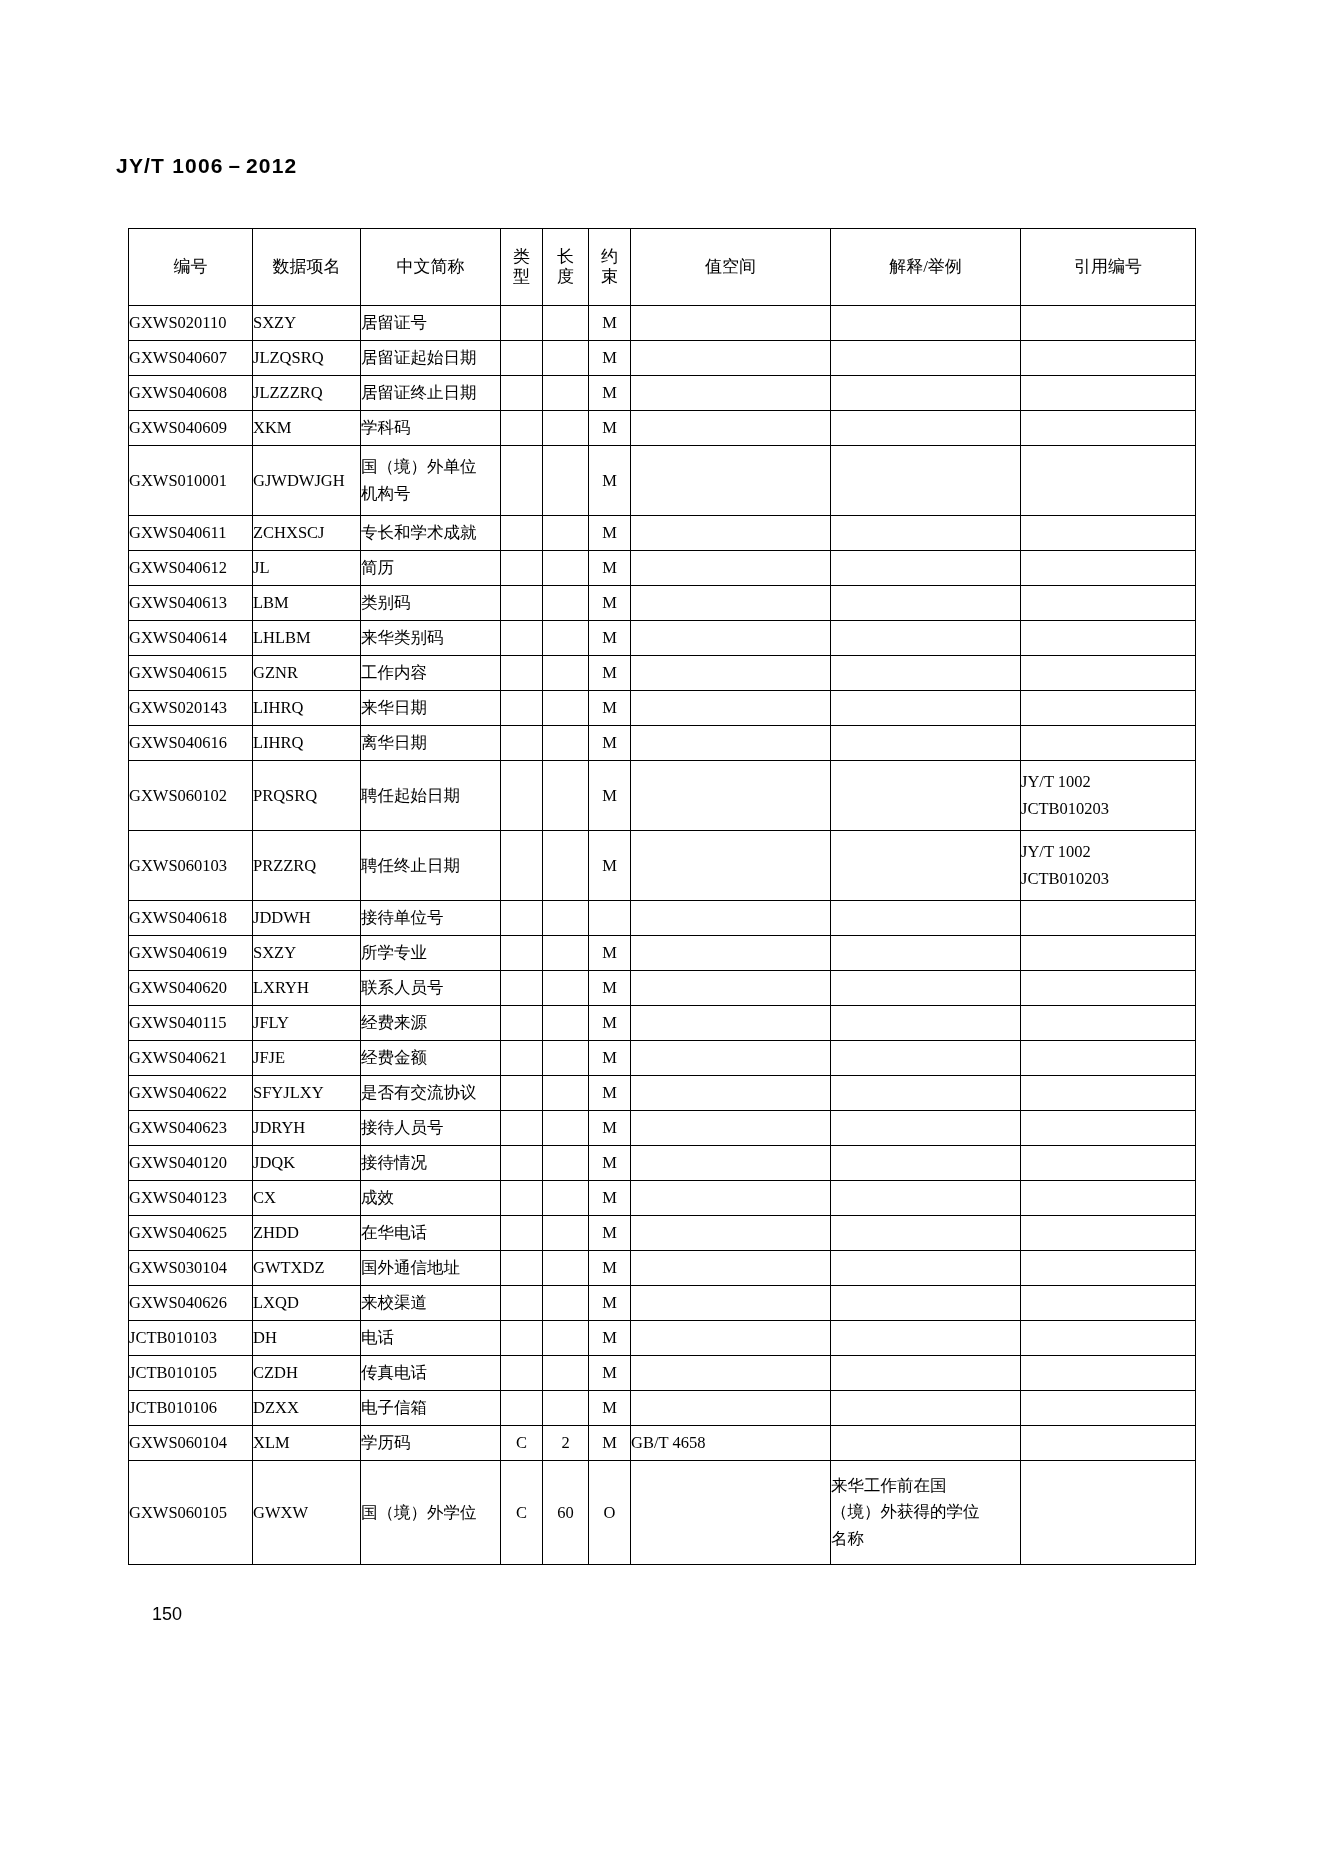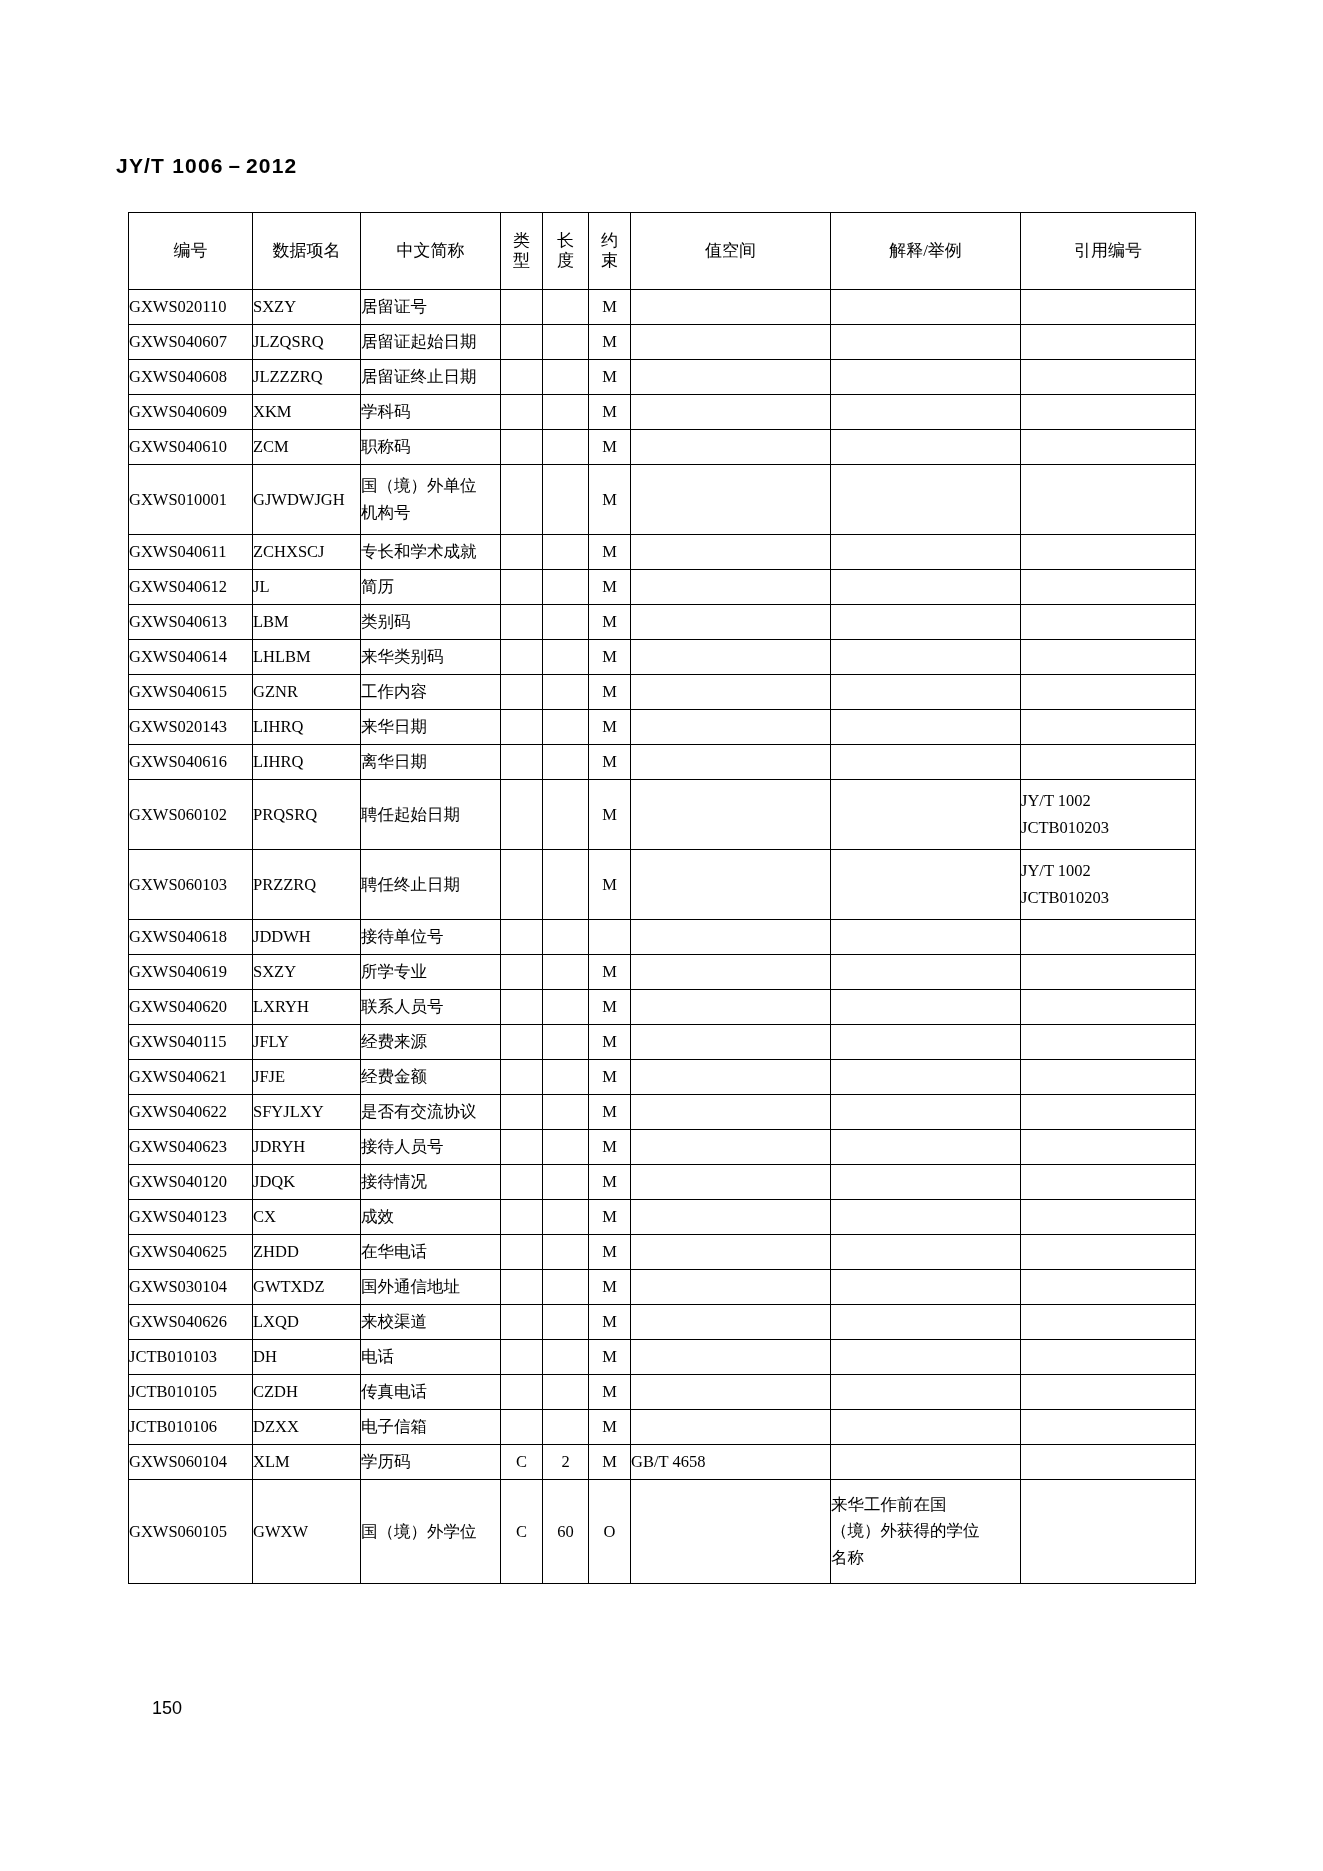--- a/index.html
+++ b/index.html
@@ -28,21 +28,21 @@
     top: 152px;
     font-family: "Liberation Sans", sans-serif;
     font-size: 21px;
     font-weight: bold;
     letter-spacing: 1.2px;
     white-space: pre;
   }
   .table-wrap {
     position: absolute;
     left: 128px;
-    top: 212px;
+    top: 228px;
     width: 1067px;
   }
   table.spec {
     border-collapse: collapse;
     width: 1067px;
     table-layout: fixed;
     font-size: 16.5px;
   }
   table.spec td, table.spec th {
     border: 1px solid #000000;
@@ -95,21 +95,21 @@
     margin-left: 8px;
   }
   .three-line {
     line-height: 1.6;
     padding-top: 2px;
     padding-bottom: 2px;
   }
   .footer-page {
     position: absolute;
     left: 152px;
-    top: 1698px;
+    top: 1604px;
     font-family: "Liberation Sans", sans-serif;
     font-size: 18px;
   }
 </style>
 </head>
 <body>
 
 <div class="page">
 
   <div class="header">JY/T 1006－2012</div>
@@ -193,31 +193,20 @@
             <td class="c-left cell-pad-l">GXWS040609</td>
             <td class="c-left cell-pad-l">XKM</td>
             <td class="c-left cell-pad-l">学科码</td>
             <td class="c-center"></td>
             <td class="c-center"></td>
             <td class="c-center">M</td>
             <td class="c-left cell-pad-l"></td>
             <td class="c-left cell-pad-l"></td>
             <td class="c-left cell-pad-l"></td>
           </tr>
-          <tr>
-            <td class="c-left cell-pad-l">GXWS040610</td>
-            <td class="c-left cell-pad-l">ZCM</td>
-            <td class="c-left cell-pad-l">职称码</td>
-            <td class="c-center"></td>
-            <td class="c-center"></td>
-            <td class="c-center">M</td>
-            <td class="c-left cell-pad-l"></td>
-            <td class="c-left cell-pad-l"></td>
-            <td class="c-left cell-pad-l"></td>
-          </tr>
           <tr style="height: 70px;">
             <td class="c-left cell-pad-l">GXWS010001</td>
             <td class="c-left cell-pad-l">GJWDWJGH</td>
             <td class="c-left cell-pad-l two-line">国（境）外单位<br>机构号</td>
             <td class="c-center"></td>
             <td class="c-center"></td>
             <td class="c-center">M</td>
             <td class="c-left cell-pad-l"></td>
             <td class="c-left cell-pad-l"></td>
             <td class="c-left cell-pad-l"></td>

